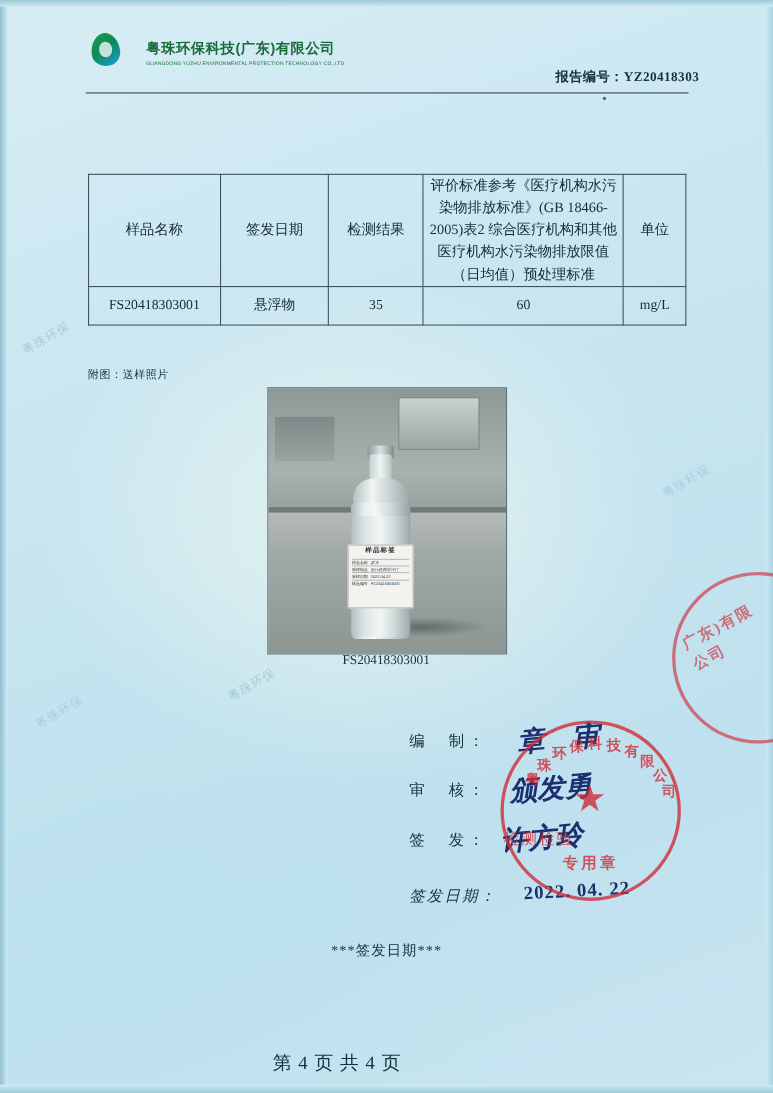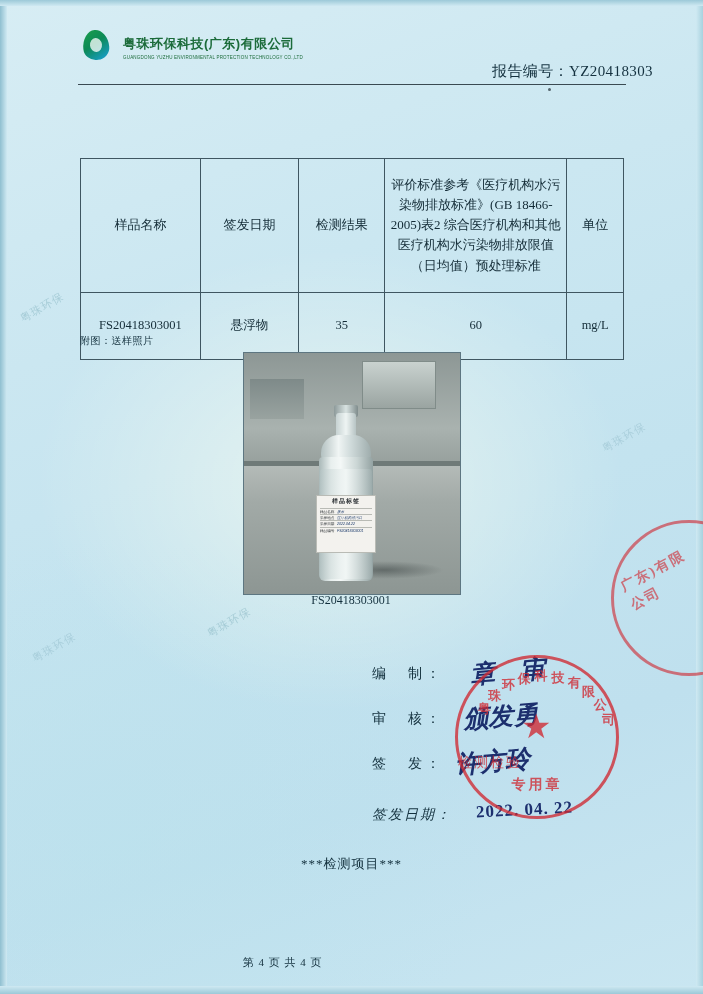--- a/index.html
+++ b/index.html
@@ -27,21 +27,21 @@
   .paper-edge-r { position:absolute; right:0; top:0; width:7px; height:994px; background:linear-gradient(270deg,#a8d2df,#cfe9f2); }
   .paper-edge-t { position:absolute; left:0; top:0; width:703px; height:6px; background:linear-gradient(180deg,#9cc9d8,#cfe9f2); }
   .paper-edge-b { position:absolute; left:0; bottom:0; width:703px; height:8px; background:linear-gradient(0deg,#9cc9d8,#cfe9f2); }
 
   
   .header {
     position: absolute;
     left: 80px; top: 28px;
     display: flex;
     align-items: center;
-    gap: 9px;
+    gap: 19px;
   }
   .logo-mark {
     width: 34px; height: 38px;
     position: relative;
   }
   .logo-mark .drop {
     position:absolute; left:3px; top:2px;
     width: 26px; height: 30px;
     background: linear-gradient(150deg,#1b9e4b 0%, #0d8a57 45%, #19a0d8 100%);
     border-radius: 52% 52% 50% 50% / 62% 62% 42% 42%;
@@ -62,25 +62,26 @@
   }
   .logo-text-en {
     font-size: 4.5px;
     color: #1b6b3a;
     letter-spacing: 0.2px;
     font-family: "Liberation Sans", sans-serif;
     margin-top: 2px;
   }
   .report-no {
     position: absolute;
-    left: 492px; top: 62px;
-    font-size: 15px;
+    left: 505px; top: 62px;
+    font-size: 12px;
     color: #14313f;
     letter-spacing: 0.4px;
     white-space: nowrap;
+    font-weight: bold;
   }
   .hrule {
     position: absolute;
     left: 78px; top: 84px;
     width: 548px; height: 1px;
     background: #3a4a52;
   }
   .hrule-dot {
     position:absolute; left:548px; top:88px;
     width:3px;height:3px;background:#54656d;border-radius:50%;
@@ -113,21 +114,21 @@
     width: 544px;
     border-collapse: collapse;
     color: #132b36;
   }
   table.result td, table.result th {
     border: 1px solid #3f5661;
     font-size: 12.5px;
     font-weight: normal;
     text-align: center;
     vertical-align: middle;
-    padding: 16px 3px;
+    padding: 0 3px;
     line-height: 1.55;
   }
   table.result th { font-size: 13px; }
   .col-name  { width: 116px; }
   .col-item  { width: 100px; }
   .col-res   { width: 86px; }
   .col-std   { width: 190px; }
   .col-unit  { width: 52px; }
   .std-cell {
     text-align: left;
@@ -339,23 +340,24 @@
     text-align: center;
     font-size: 13px;
     color: #13303d;
     letter-spacing: 1px;
   }
   .footer {
     position: absolute;
     left: 0; top: 955px;
     width: 565px;
     text-align: center;
-    font-size: 11px;
+    font-size: 17px;
     color: #13303d;
     letter-spacing: 1px;
+    padding-left: 24px;
   }
 </style>
 </head>
 <body>
 
 <div class="page">
   <div class="paper-edge-l"></div>
   <div class="paper-edge-r"></div>
   <div class="paper-edge-t"></div>
   <div class="paper-edge-b"></div>
@@ -463,15 +465,15 @@
     </div>
     <div class="star">★</div>
     <div class="t1">检测检验</div>
     <div class="t2">专用章</div>
   </div>
 
   <div class="stamp-corner">
     <div class="ctext">广东)有限公司</div>
   </div>
 
-  <div class="end-note">***检测项目***</div>
+  <div class="end-note">***签发日期***</div>
   <div class="footer">第 4 页 共 4 页</div>
 </div>
 
 </body></html>

